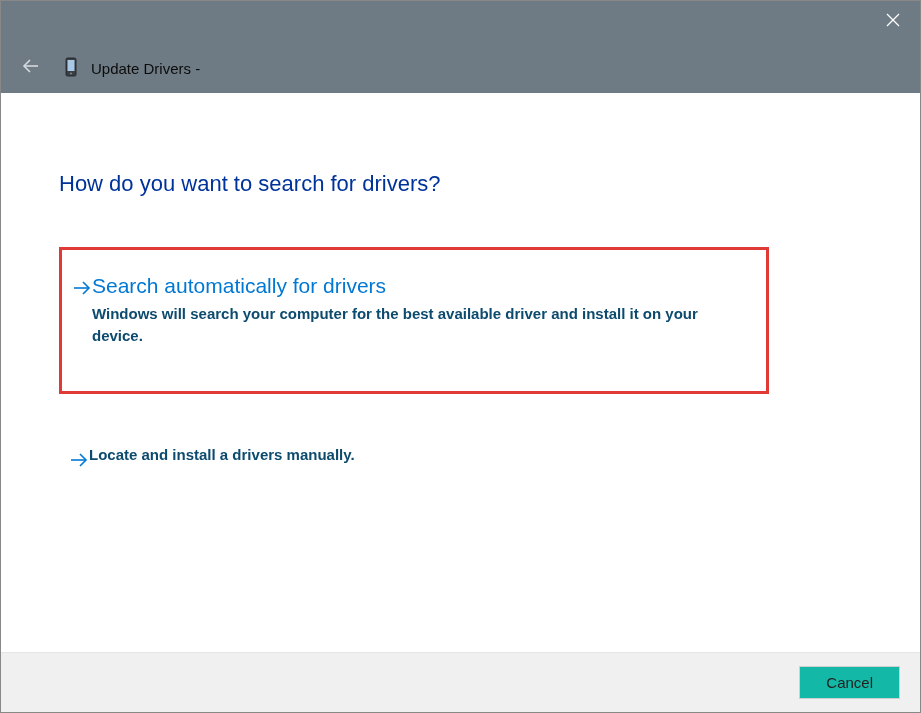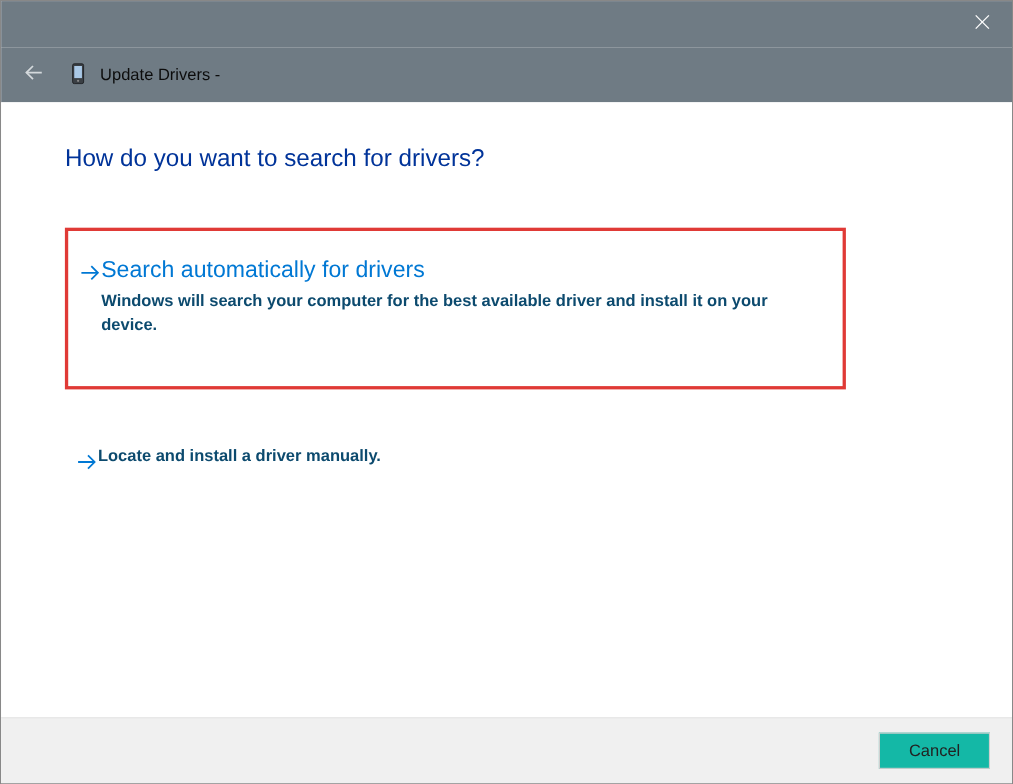--- a/index.html
+++ b/index.html
@@ -69,20 +69,21 @@
     .content {
       padding: 38px 58px 0 58px;
       height: calc(100% - 42px - 50px - 60px);
       background: #fff;
     }
     .heading {
       color: #003399;
       font-size: 22px;
       font-weight: 400;
       margin-bottom: 50px;
+      margin-top: 40px;
     }
     .option {
       display: flex;
       align-items: flex-start;
       padding: 22px 18px 44px 10px;
       cursor: pointer;
       max-width: 710px;
       margin-bottom: 28px;
     }
     .option.highlighted {
@@ -179,20 +180,20 @@
   </div>
 
   <div class="option">
     <span class="option-arrow">
       <svg viewBox="0 0 20 20" stroke="currentColor" stroke-width="1.6" fill="none">
         <line x1="2" y1="10" x2="17" y2="10"></line>
         <polyline points="11,4 17,10 11,16"></polyline>
       </svg>
     </span>
     <div class="option-text">
-      <div class="option-desc">Locate and install a driver manually.</div>
+      <div class="option-desc">Locate and install a drivers manually.</div>
     </div>
   </div>
 </div>
 
 <div class="footer">
   <button class="cancel-btn">Cancel</button>
 </div>
 
 </body></html>

